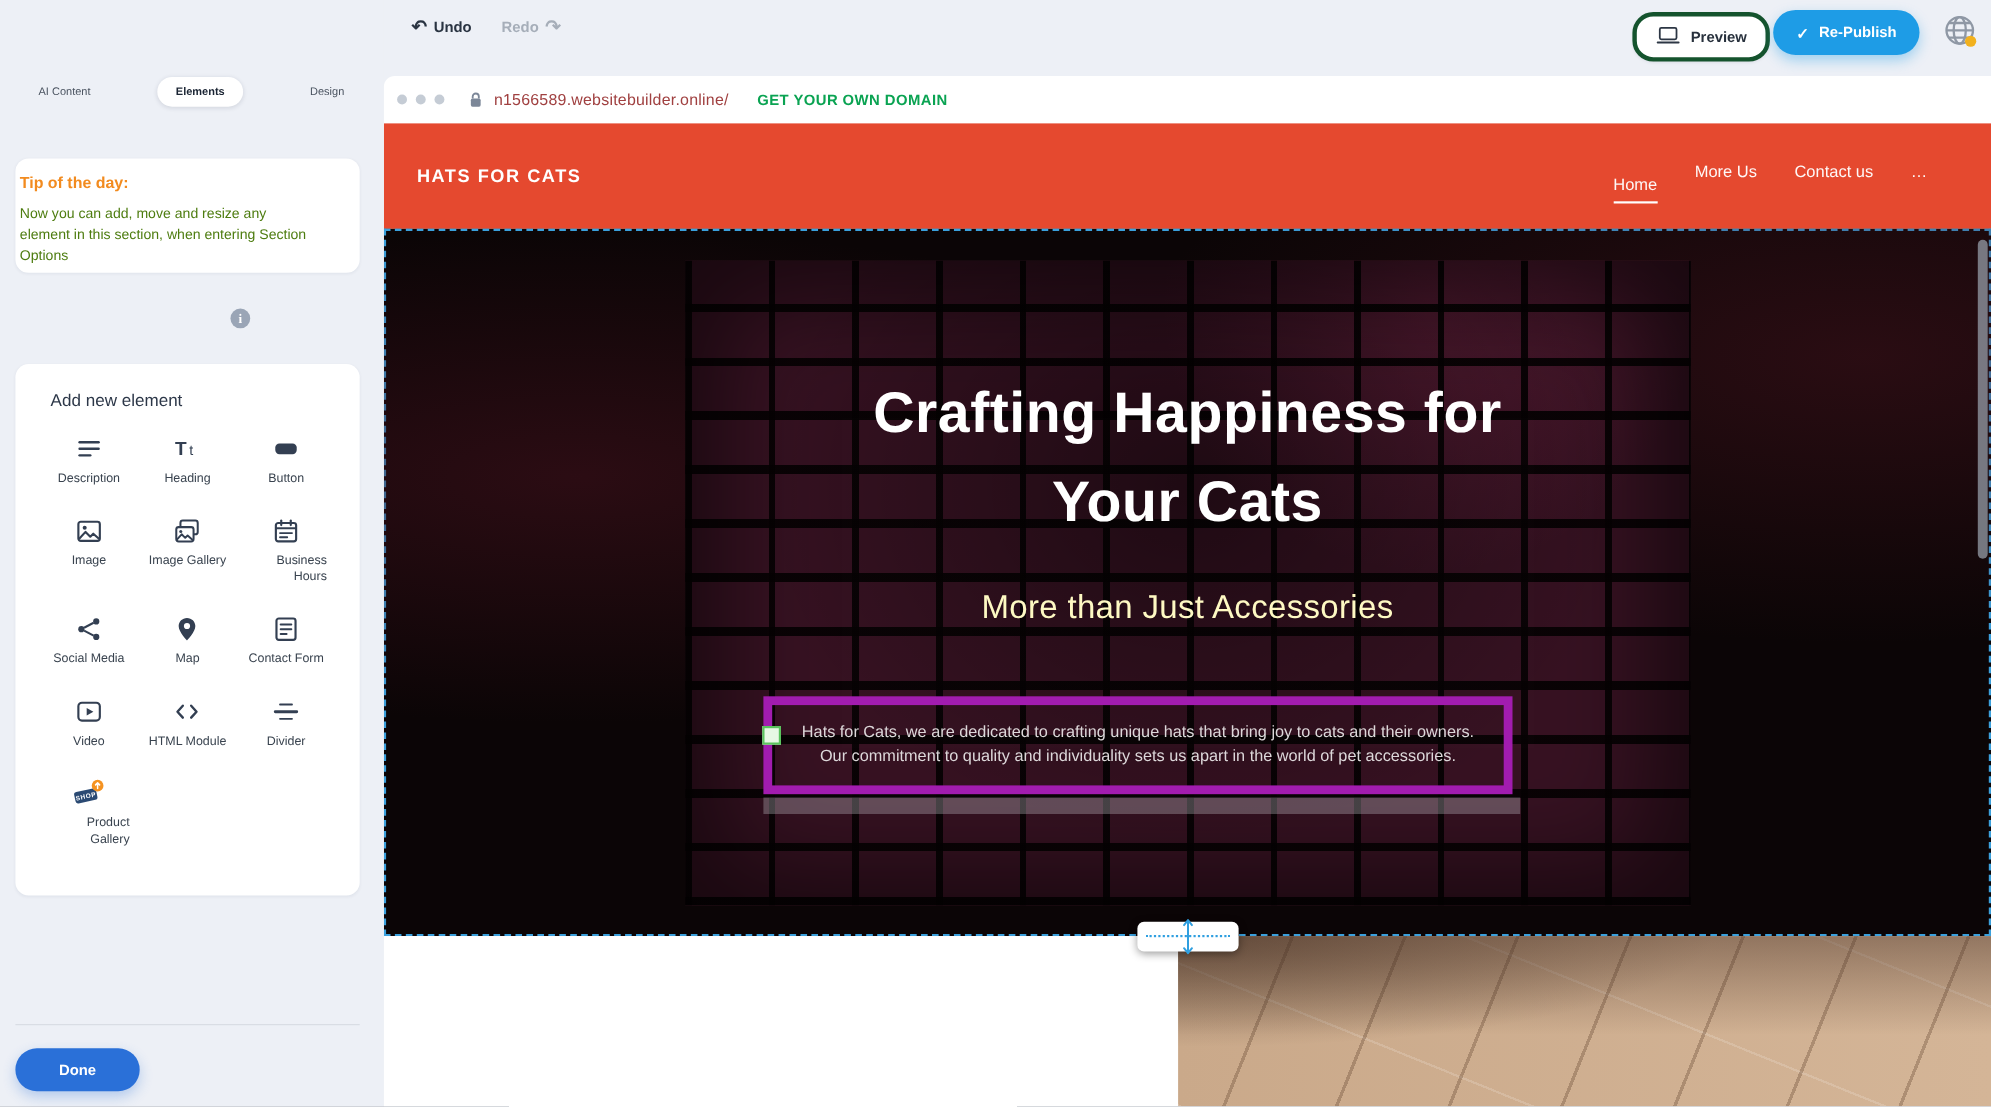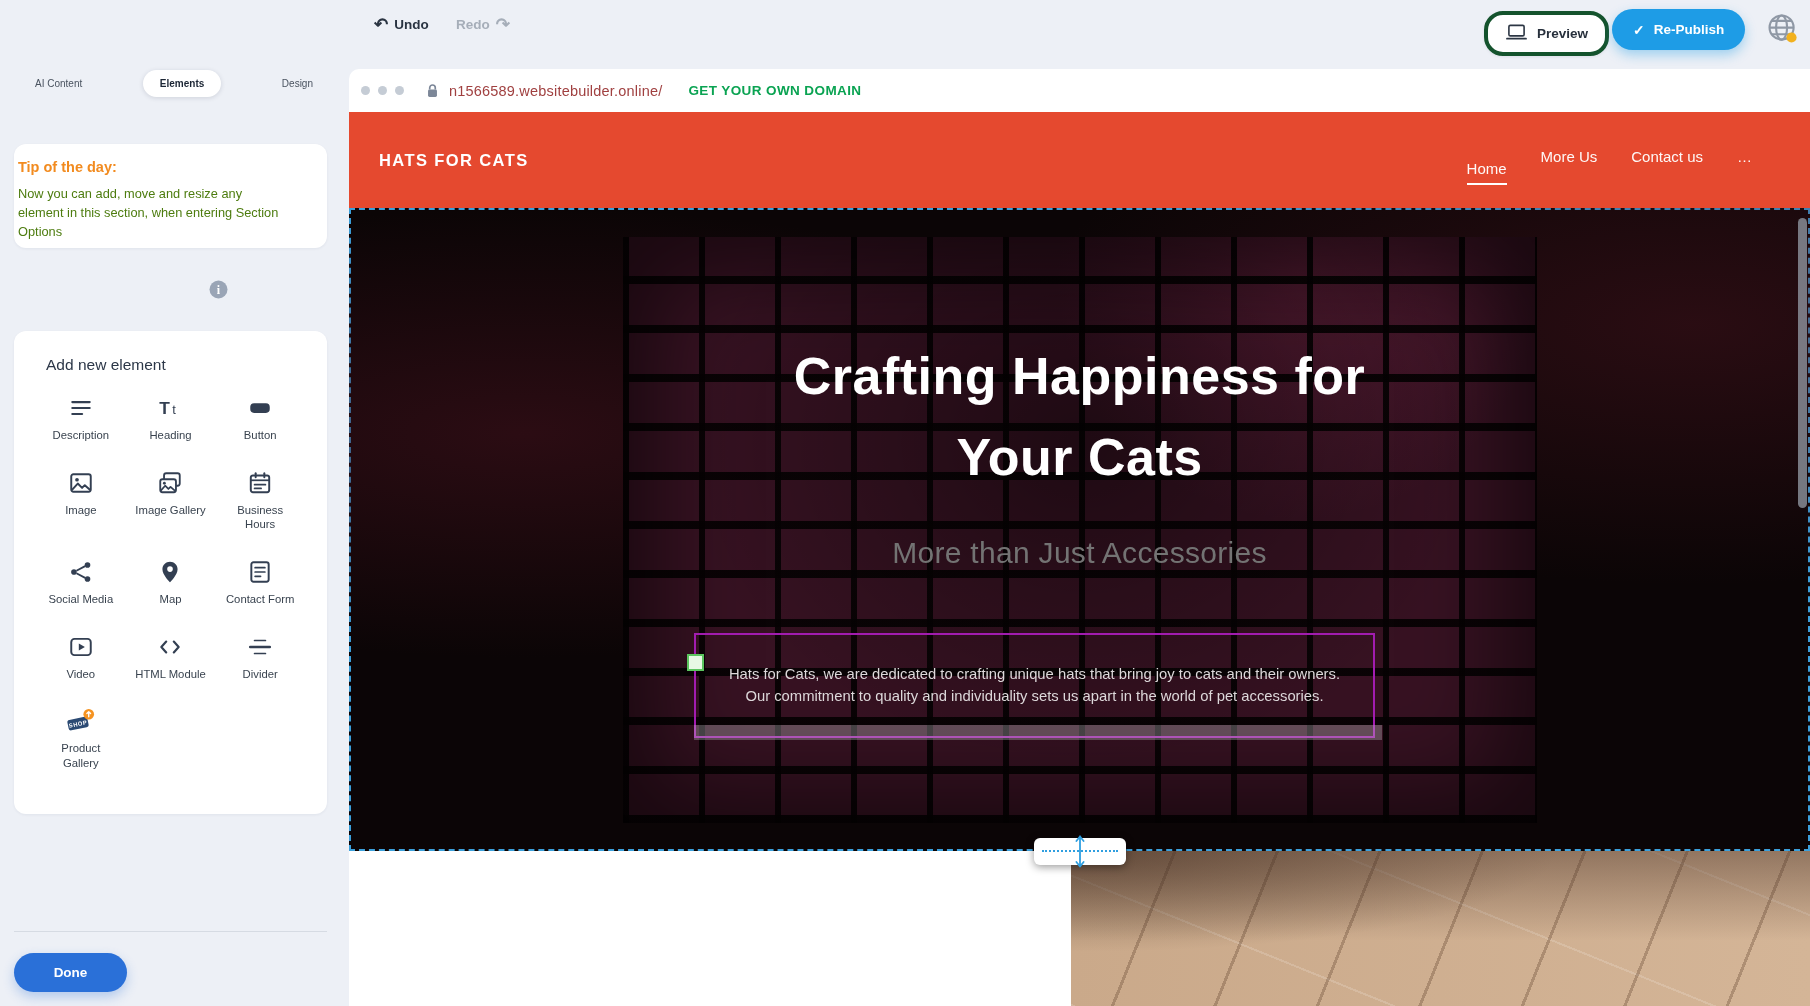--- a/index.html
+++ b/index.html
@@ -39,21 +39,21 @@
   .info-btn{position:absolute;left:209px;top:280px;width:19px;height:19px;cursor:pointer;}
 
   .elements-card{position:absolute;left:14px;top:331px;width:313px;height:483px;background:#fff;border-radius:12px;
                  box-sizing:border-box;padding:25px 22px 0 22px;box-shadow:0 1px 3px rgba(25,39,70,.06);}
   .elements-title{font-size:15.5px;color:#2c3748;font-weight:500;margin:0 0 20px 10px;}
   .el-grid{display:grid;grid-template-columns:repeat(3,1fr);row-gap:26px;}
   .el-item{display:flex;flex-direction:column;align-items:center;gap:6px;cursor:pointer;}
   .el-icon{height:28px;display:flex;align-items:center;justify-content:center;}
   .el-icon svg{width:26px;height:26px;}
   .el-icon svg.wide{width:31px;height:28px;}
-  .el-label{font-size:11.3px;color:#39434f;text-align:center;line-height:1.3;max-width:74px;}
+  .el-label{font-size:11.3px;color:#39434f;text-align:right;line-height:1.3;max-width:74px;}
 
   .sidebar-divider{position:absolute;left:14px;top:931px;width:313px;height:1px;background:#d6dbe3;}
   .done-btn{position:absolute;left:14px;top:953px;width:113px;height:39px;border-radius:20px;background:#2a70d8;
             color:#fff;font-weight:700;font-size:13.5px;display:flex;align-items:center;justify-content:center;
             cursor:pointer;border:none;box-shadow:0 5px 12px rgba(42,112,216,.30);}
 
   
   .canvas{position:absolute;left:349px;top:58px;width:1461px;height:948px;}
   .browser-bar{position:absolute;left:0;top:11px;width:100%;height:43px;background:#fff;
                border-top-left-radius:10px;display:flex;align-items:center;box-sizing:border-box;padding-left:12px;}
@@ -80,23 +80,23 @@
   .tile-wall{position:absolute;left:50%;top:29px;transform:translateX(-50%);width:914px;height:586px;
         background:
           radial-gradient(ellipse at 50% 35%,rgba(0,0,0,.45),transparent 62%),
           repeating-linear-gradient(90deg,rgba(6,2,3,.92) 0 6px,transparent 6px 76px),
           repeating-linear-gradient(0deg,rgba(6,2,3,.92) 0 8px,transparent 8px 49px),
           radial-gradient(circle at 74% 7%,rgba(190,60,110,.20),transparent 28%),
           linear-gradient(#371222,#371222);
         box-shadow:inset 0 0 90px 35px rgba(0,0,0,.55);}
   .hero-heading{position:absolute;left:0;right:0;top:128px;text-align:center;color:#fff;font-size:52px;
         font-weight:600;line-height:81px;letter-spacing:.5px;}
-  .hero-sub{position:absolute;left:0;right:0;top:328px;text-align:center;color:#737373;font-size:30px;
+  .hero-sub{position:absolute;left:0;right:0;top:328px;text-align:center;color:#fef9c3;font-size:30px;
         font-weight:500;letter-spacing:.3px;}
-  .para-box{position:absolute;left:345px;top:425px;width:681px;height:105px;border:2px solid #a21caf;
+  .para-box{position:absolute;left:345px;top:425px;width:681px;height:89px;border:8px solid #a21caf;
         box-sizing:border-box;display:flex;align-items:center;justify-content:center;cursor:pointer;}
   .para-text{text-align:center;color:#ddd8da;font-size:14.8px;line-height:1.48;}
   .para-line{white-space:nowrap;}
   .para-handle{position:absolute;left:-9px;top:19px;width:17px;height:17px;background:#e7f8e4;
         border:2px solid #5bc45e;box-sizing:border-box;cursor:grab;}
   .spacing-band{position:absolute;left:345px;top:517px;width:688px;height:15px;background:rgba(200,200,205,.32);}
 
   .resize-handle{position:absolute;left:50%;top:630px;transform:translateX(-50%);width:92px;height:27px;
         background:#fff;border-radius:6px;box-shadow:0 2px 8px rgba(0,0,0,.40);cursor:row-resize;z-index:5;}
   .resize-handle .dotline{position:absolute;left:8px;right:8px;top:12px;border-top:2px dotted #2f9fe0;}

